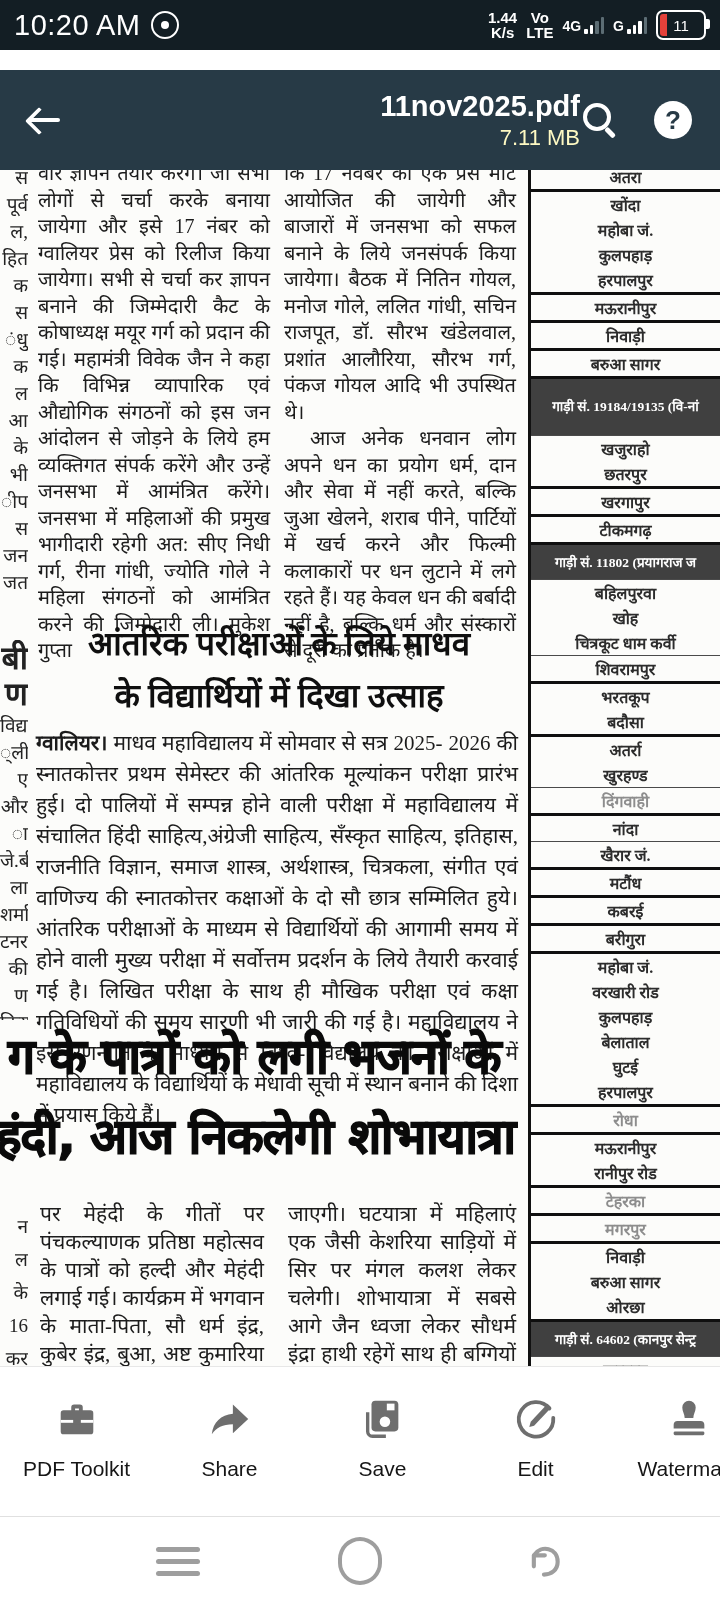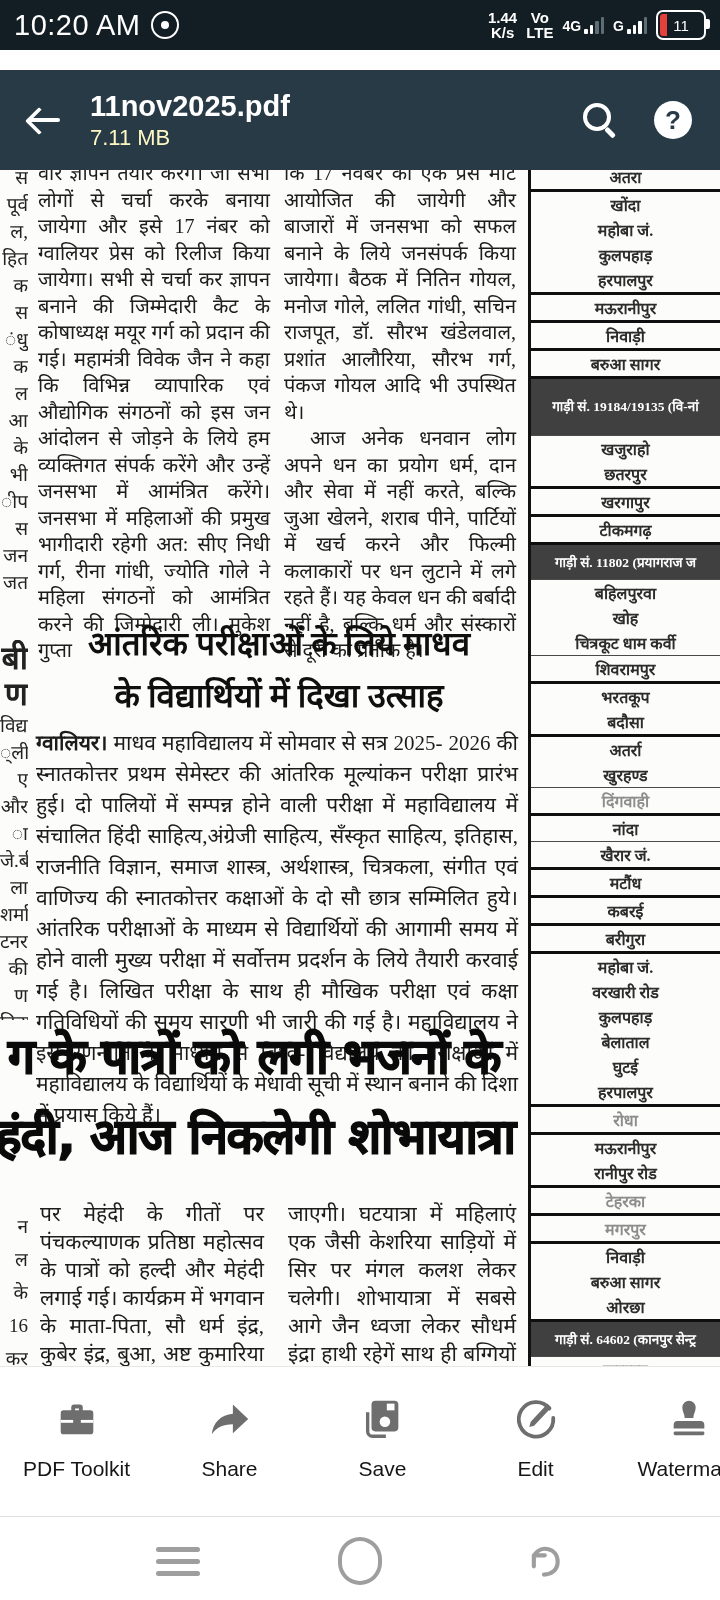--- a/index.html
+++ b/index.html
@@ -19,21 +19,21 @@
   .bar.on{background:#fff;}
   .b1{height:5px;}.b2{height:9px;}.b3{height:13px;}.b4{height:17px;}
   .simgrp{display:flex;align-items:flex-end;gap:3px;}
   .sim-label{font-size:14px;font-weight:bold;line-height:1;margin-bottom:1px;}
   .battery{position:relative;width:46px;height:26px;border:2px solid #fff;border-radius:7px;display:flex;align-items:center;justify-content:center;}
   .battery::after{content:"";position:absolute;right:-6px;top:7px;width:4px;height:10px;background:#fff;border-radius:0 2px 2px 0;}
   .batt-fill{position:absolute;left:2px;top:2px;bottom:2px;width:7px;background:#e5413a;border-radius:3px 0 0 3px;}
   .batt-num{position:relative;font-size:15px;color:#fff;z-index:1;}
 
   
-  .appbar{position:absolute;top:70px;left:0;width:720px;height:100px;background:#273a46;color:#fff;display:flex;align-items:center;box-sizing:border-box;}
+  .appbar{position:absolute;top:70px;left:0;width:720px;height:100px;background:#273a46;color:#fff;display:flex;align-items:center;box-sizing:border-box;text-align:right;}
   .back-btn{width:90px;height:100px;display:flex;align-items:center;justify-content:center;cursor:pointer;}
   .back-arrow{width:34px;height:34px;position:relative;}
   .back-arrow::before{content:"";position:absolute;left:0;top:15px;width:32px;height:4px;background:#fff;border-radius:2px;}
   .back-arrow::after{content:"";position:absolute;left:1px;top:8px;width:16px;height:16px;border-left:4px solid #fff;border-bottom:4px solid #fff;transform:rotate(45deg);border-radius:2px;}
   .title-wrap{flex:1;display:flex;flex-direction:column;justify-content:center;gap:4px;min-width:0;}
   .doc-title{font-size:29px;font-weight:bold;line-height:1.1;}
   .doc-size{font-size:22px;color:#fef9c3;line-height:1;}
   .appbar-actions{display:flex;align-items:center;gap:34px;padding-right:28px;}
   .search-ic{width:40px;height:40px;position:relative;cursor:pointer;}
   .search-ic::before{content:"";position:absolute;left:3px;top:3px;width:20px;height:20px;border:4px solid #fff;border-radius:50%;}

